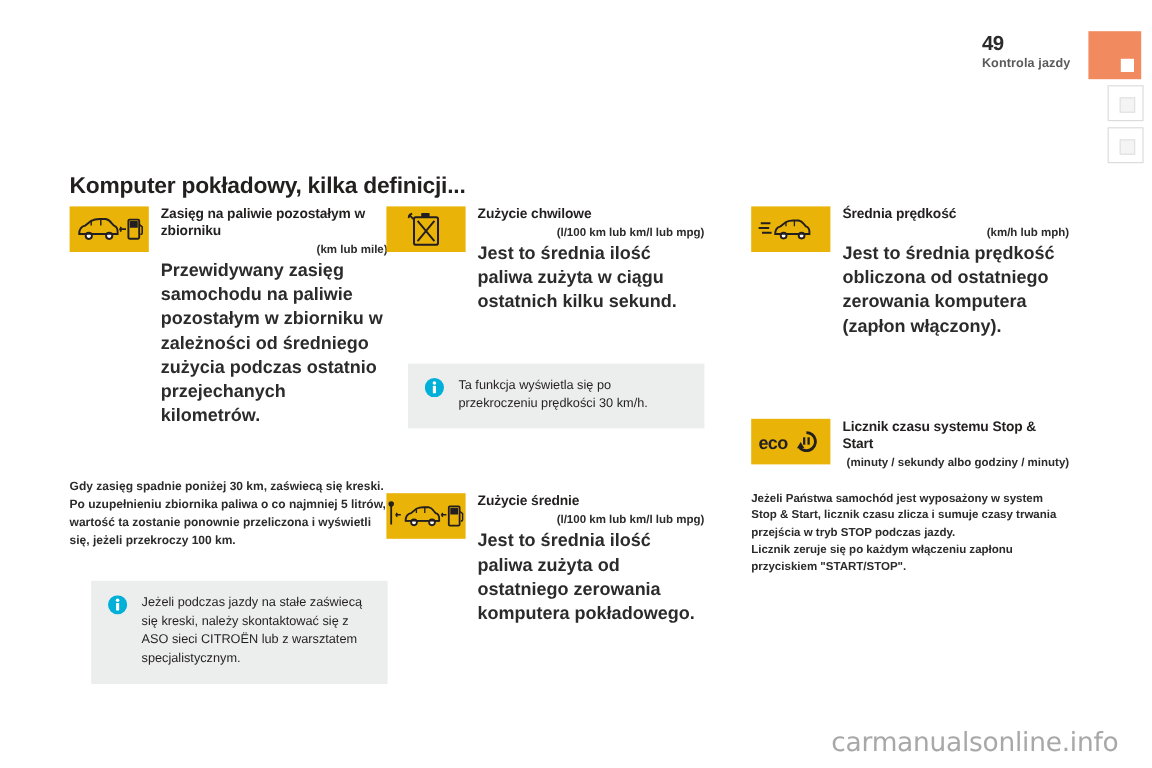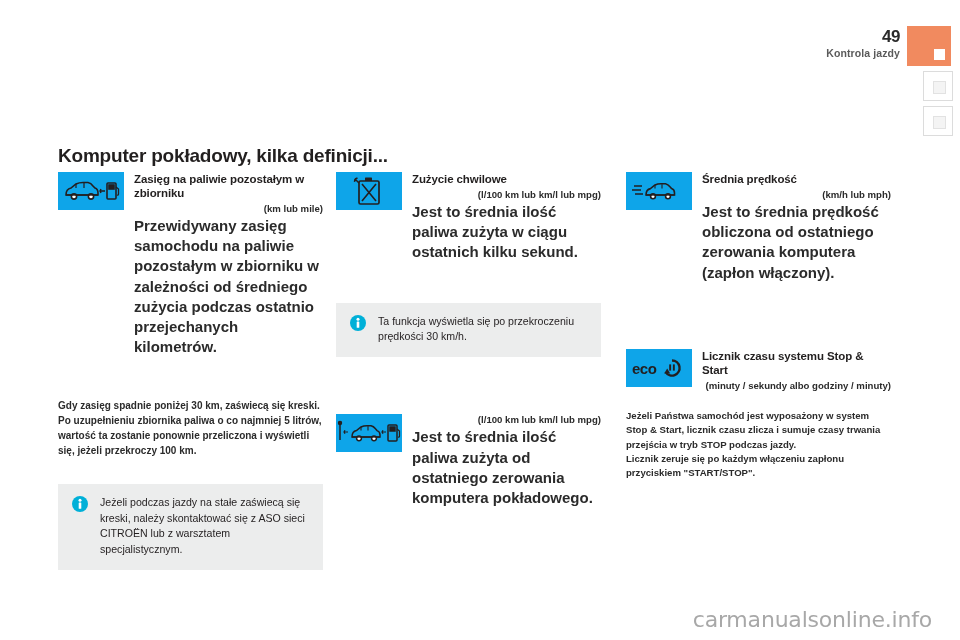--- a/index.html
+++ b/index.html
@@ -13,22 +13,22 @@
     position: relative;
     overflow: hidden;
     font-family: "Liberation Sans", sans-serif;
     color: #2b2b2b;
   }
 
   
   #page-header {
     position: absolute;
     top: 28px;
-    right: 60px;
-    text-align: right;
+    right: 68px;
+    text-align: left;
     line-height: 1;
   }
   #page-number {
     font-size: 17px;
     font-weight: bold;
     color: #2b2b2b;
     letter-spacing: -0.5px;
   }
   #section-title {
     font-size: 10.5px;
@@ -88,35 +88,35 @@
     letter-spacing: -0.2px;
   }
 
   
   .column {
     position: absolute;
     top: 172px;
     width: 265px;
   }
   #col-1 { left: 58px; }
-  #col-2 { left: 336px; }
+  #col-2 { left: 322px; }
   #col-3 { left: 626px; }
 
   
   .entry {
     position: relative;
     margin-bottom: 6px;
   }
   .entry-icon {
     position: absolute;
     left: 0;
     top: 0;
     width: 66px;
     height: 38px;
-    background: #0ea5e9;
+    background: #eab308;
     display: flex;
     align-items: center;
     justify-content: center;
   }
   .entry-body {
     margin-left: 76px;
   }
   .entry-title {
     font-size: 11.5px;
     font-weight: bold;
@@ -139,20 +139,21 @@
     line-height: 1.35;
   }
 
   
   .info-box {
     background: #eceded;
     padding: 11px 14px 13px 14px;
     display: flex;
     align-items: flex-start;
     box-sizing: border-box;
+    margin-left: 18px;
   }
   .info-icon {
     flex: 0 0 auto;
     width: 16px;
     height: 16px;
     margin-right: 12px;
     margin-top: 1px;
   }
   .info-text {
     font-size: 10.6px;
@@ -304,20 +305,21 @@
         <circle cx="37" cy="19.3" r="2.4" fill="#fff"></circle>
         <path d="M15 18 L43 18" stroke-width="1.3"></path>
         <path d="M24 8 L24 11.6 M31 7.2 L31 11.6" stroke-width="1.1"></path>
         <path d="M45 13 L49 13 M46 11.3 L45 13 L46 14.7" stroke-width="1.2"></path>
         <rect x="51" y="6" width="9" height="16" rx="1"></rect>
         <rect x="53" y="8" width="5" height="4" fill="#231f20"></rect>
         <path d="M60 10 L62.5 12 L62.5 17 Q62.5 18.5 61 18" stroke-width="1.2"></path>
       </svg>
     </div>
     <div class="entry-body">
+      <div class="entry-title">Zużycie średnie</div>
       <div class="entry-unit">(l/100 km lub km/l lub mpg)</div>
       <div class="entry-desc">Jest to średnia ilość paliwa zużyta od ostatniego zerowania komputera pokładowego.</div>
     </div>
   </div>
 </div>
 
 <div class="column" id="col-3">
 
   <div class="entry">
     <div class="entry-icon">

